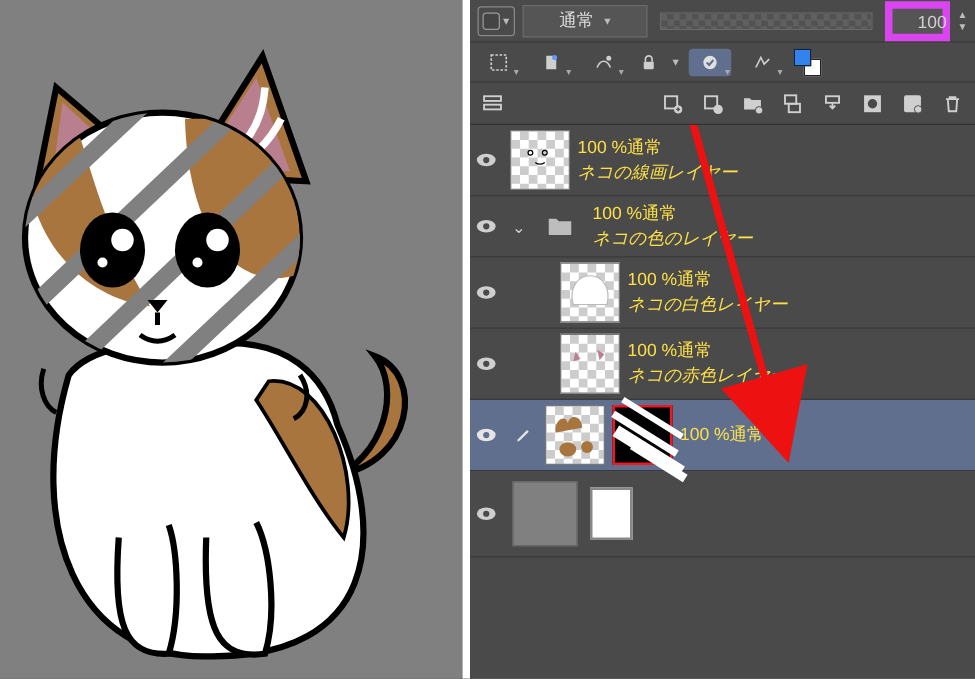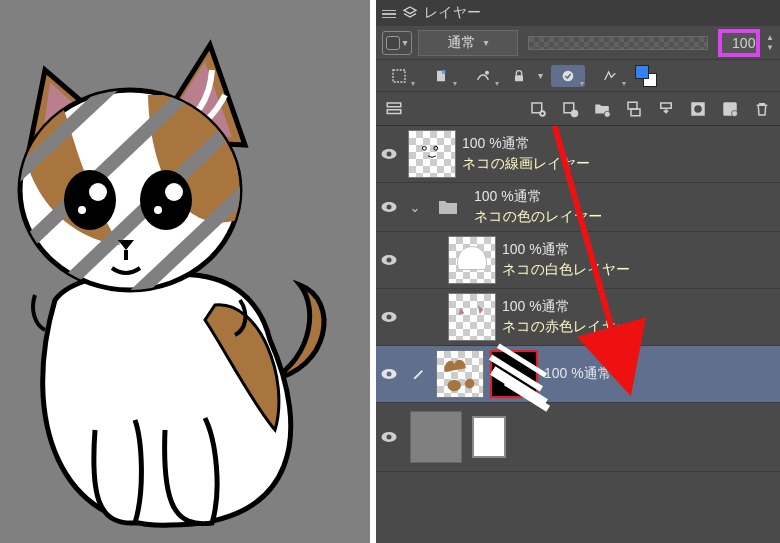--- a/index.html
+++ b/index.html
@@ -68,21 +68,21 @@
     position: relative;
   }
   .dd-arrow { font-size:10px; color:#bbb; }
   .opacity-slider {
     flex: 1; height: 14px; position: relative; margin: 0 4px;
     background: repeating-conic-gradient(#777 0 25%, #999 0 50%) 0 0/10px 10px;
     border:1px solid #6a6a6a;
   }
   .opacity-fill { position:absolute; inset:0; background:#3a3a3a; opacity:.6; }
   .opacity-value {
-    width: 42px; text-align:right; background:#555; padding:2px 10px; border:4px solid #d946ef;
+    width: 42px; text-align:right; background:#555; padding:2px 20px; border:6px solid #d946ef;
   }
   .op-arrows { display:flex; flex-direction:column; font-size:8px; line-height:1; color:#bbb; gap:2px;}
 
   .tool-row {
     height: 32px;
     display: flex;
     align-items: center;
     padding: 0 6px;
     gap: 8px;
     border-bottom: 1px solid #3a3a3a;
@@ -131,22 +131,22 @@
   .thumb.folder { background:#4a4a4a; border:none; display:flex; align-items:center; justify-content:center;}
   .thumb.folder svg { width:30px; height:24px; }
   .thumb.paper { background:#fff; border:2px solid #888; width:34px; height:42px; }
   .thumb .inner { position:absolute; inset:0; }
   .maskthumb {
     width:48px; height:48px; background:#000; border:1px solid #777; position:relative; flex-shrink:0;
   }
   .maskthumb.highlight { border:2px solid #f01820; }
   .maskthumb .streak { position:absolute; background:#fff; transform:rotate(32deg); }
   .layer-meta { display:flex; flex-direction:column; gap:2px; min-width:0; flex:1;}
-  .layer-meta .line1 { color:#e5e5e5; }
-  .layer-meta .line2 { color:#fef9c3; }
+  .layer-meta .line1 { color:#fde047; }
+  .layer-meta .line2 { color:#fde047;font-style:italic; }
   .layer.selected { background:#5f6f8d; }
   .big-swatch {
     width:52px; height:52px; margin:4px 4px 4px 2px;
     background:#808080; border:1px solid #666;
   }
   .edit-col { width:22px; display:flex; justify-content:center; align-items:center;}
   .edit-col svg { width:16px; height:16px; }
 
   
   .red-arrow { position:absolute; pointer-events:none; }
@@ -201,34 +201,20 @@
 
     <path d="M118 240 L134 240 L126 250 Z" fill="#000"></path>
     <path d="M126 250 L126 260 M112 268 Q126 278 140 268" stroke="#000" stroke-width="4" fill="none"></path>
 
     <path d="M35 295 C30 310 35 325 45 330 M240 300 C250 315 245 330 235 335" stroke="#000" stroke-width="4" fill="none"></path>
   </svg>
 </div>
 
 <div class="panel">
 
-  <div class="panel-header">
-    <span class="burger">
-        <span></span>
-        <span></span>
-        <span></span>
-      </span>
-    <span class="layer-icon">
-      <svg viewBox="0 0 24 24" fill="none" stroke="#cfcfcf" stroke-width="2">
-        <path d="M12 3 L21 8 L12 13 L3 8 Z"></path>
-          <path d="M3 13 L12 18 L21 13"></path>
-      </svg>
-    </span>
-    <span>レイヤー</span>
-  </div>
 
   <div class="blend-row">
     <div class="quick-swatch">
         <div class="quick-swatch-inner"></div>
         <span class="dd-arrow" style="margin-left:2px;">▾</span>
       </div>
     <div class="blend-select">
       <span>通常</span>
       <span class="dd-arrow">▾</span>
     </div>

